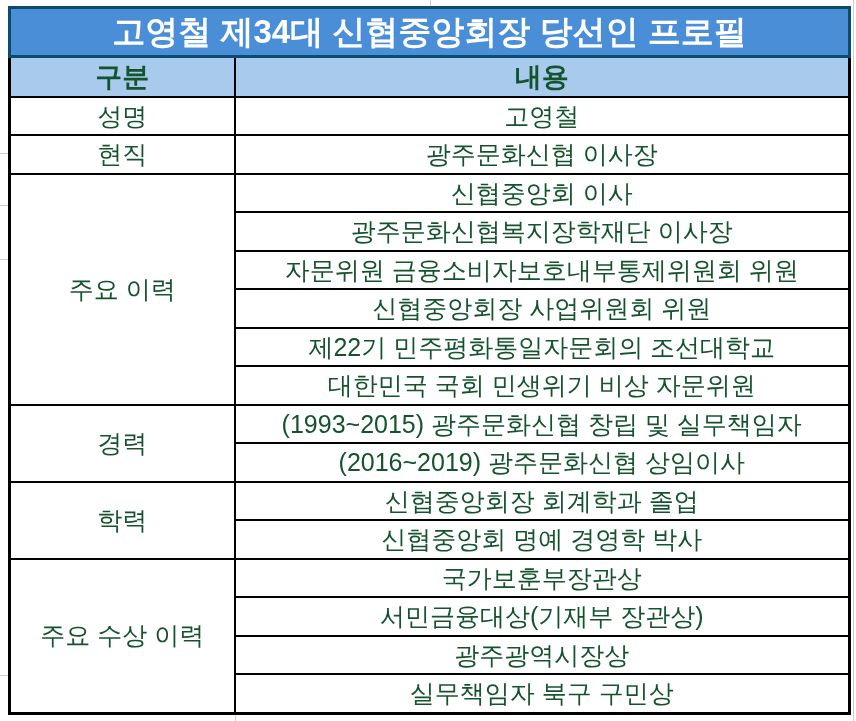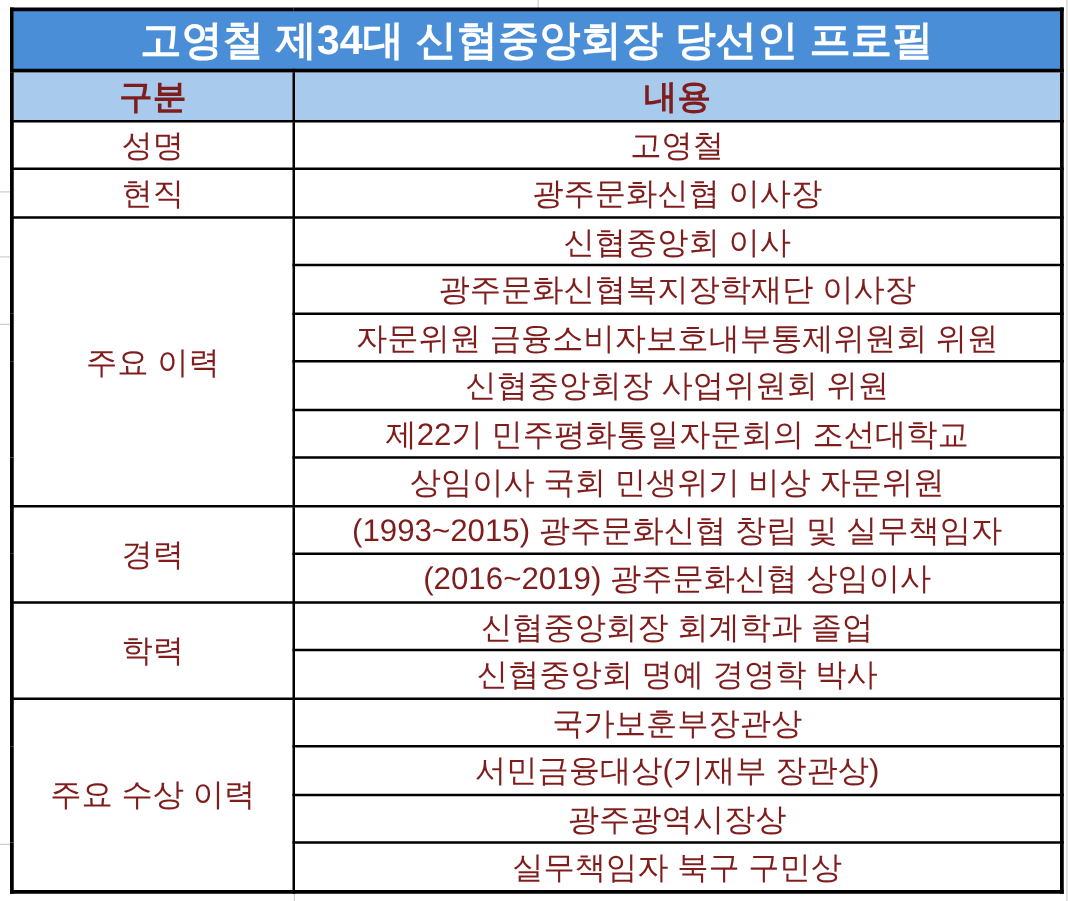--- a/index.html
+++ b/index.html
@@ -34,34 +34,34 @@
     width: 843px;
     height: 709px;
     border-collapse: collapse;
     table-layout: fixed;
   }
   table.profile td {
     border: 2px solid #000000;
     text-align: center;
     vertical-align: middle;
     padding: 0 4px;
-    color: #7f1d1d;
+    color: #14532d;
     font-size: 25px;
     letter-spacing: 0;
     overflow: hidden;
     white-space: nowrap;
   }
   table.profile { border: 3px solid #000000; }
   tr.title-row td {
     background: #4A8ED8;
     color: #ffffff;
     font-weight: 700;
     font-size: 33px;
     height: 46px;
-    border: 3px solid #000000;
+    border: 3px solid #0c4a6e;
   }
   tr.header-row td {
     background: #A8CAEC;
     font-weight: 700;
     font-size: 27px;
     height: 38px;
   }
   td.cat-cell {
     font-size: 25px;
   }
@@ -116,21 +116,21 @@
     <tr>
       <td>자문위원 금융소비자보호내부통제위원회 위원</td>
     </tr>
     <tr>
       <td>신협중앙회장 사업위원회 위원</td>
     </tr>
     <tr>
       <td>제22기 민주평화통일자문회의 조선대학교</td>
     </tr>
     <tr>
-      <td>상임이사 국회 민생위기 비상 자문위원</td>
+      <td>대한민국 국회 민생위기 비상 자문위원</td>
     </tr>
 
     <tr>
       <td class="cat-cell" rowspan="2">경력</td>
       <td>(1993~2015) 광주문화신협 창립 및 실무책임자</td>
     </tr>
     <tr>
       <td>(2016~2019) 광주문화신협 상임이사</td>
     </tr>
 

